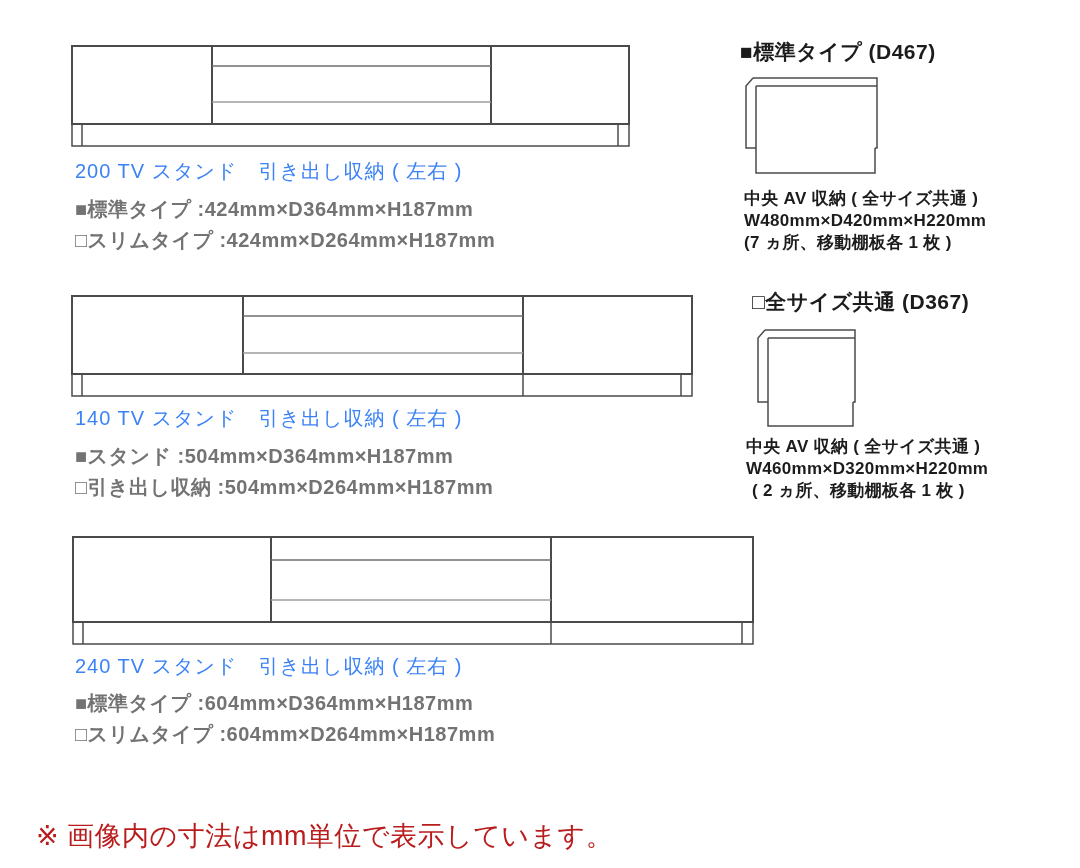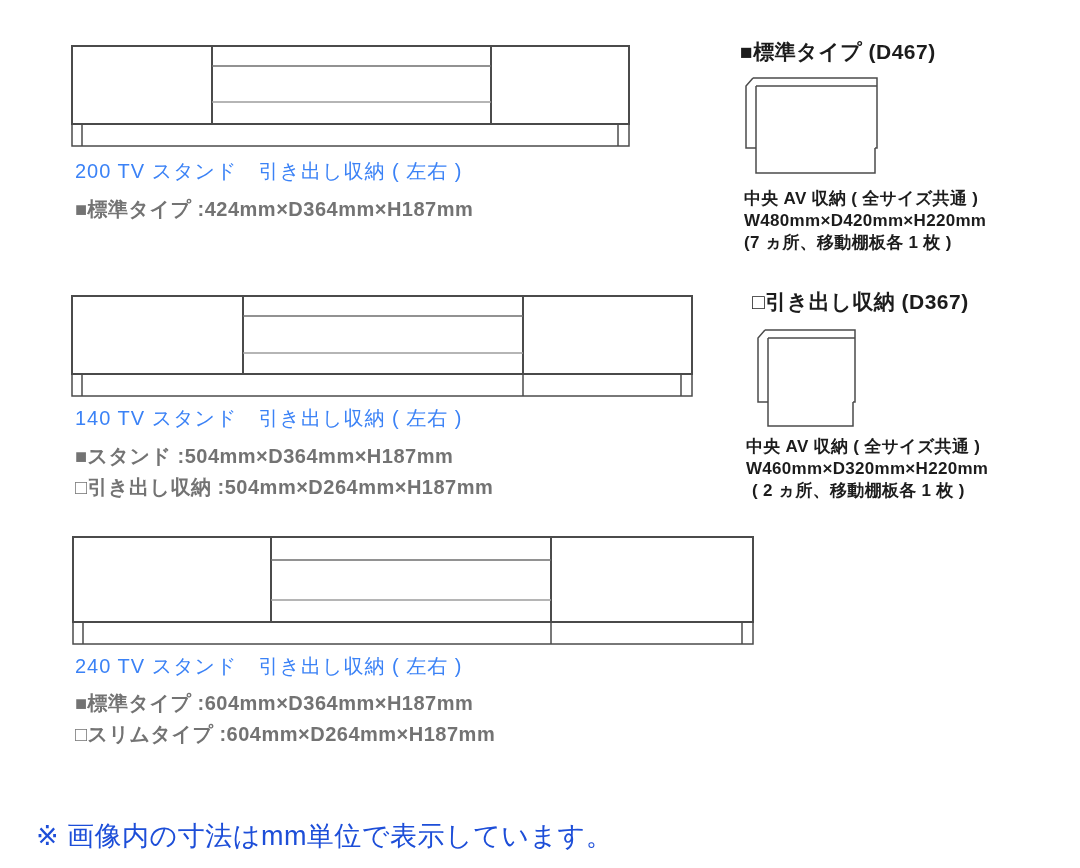--- a/index.html
+++ b/index.html
@@ -16,21 +16,21 @@
     font-size:20px;font-weight:700;letter-spacing:0.5px;color:#737373;white-space:nowrap;
   }
   .panel-title{
     font-size:21px;font-weight:700;letter-spacing:0.5px;color:#1c1c1c;white-space:nowrap;
   }
   .panel-caption{
     font-size:17px;font-weight:700;letter-spacing:0.3px;color:#1c1c1c;
     line-height:22px;white-space:nowrap;
   }
   .footer-note{
-    font-size:27px;font-weight:400;letter-spacing:0.5px;color:#1d4ed8;white-space:nowrap;
+    font-size:27px;font-weight:400;letter-spacing:0.5px;color:#b91c1c;white-space:nowrap;
   }
   .draw{stroke:#4b4b4b;fill:none;}
   .draw-thin{stroke:#6e6e6e;fill:none;}
   .draw-light{stroke:#9c9c9c;fill:none;}
 </style>
 </head>
 <body>
 
 <div class="page">
 
@@ -39,20 +39,21 @@
     <line class="draw" x1="141" y1="1" x2="141" y2="79" stroke-width="2"></line>
     <line class="draw" x1="420" y1="1" x2="420" y2="79" stroke-width="2"></line>
     <line class="draw-thin" x1="141" y1="21" x2="420" y2="21" stroke-width="1.5"></line>
     <line class="draw-light" x1="141" y1="57" x2="420" y2="57" stroke-width="1.5"></line>
     <rect class="draw" x="1" y="79" width="557" height="22" stroke-width="1.5"></rect>
     <line class="draw" x1="11" y1="79" x2="11" y2="101" stroke-width="1.5"></line>
     <line class="draw" x1="547" y1="79" x2="547" y2="101" stroke-width="1.5"></line>
   </svg>
   <div class="abs stand-label" style="left:75px;top:158px;">200 TV スタンド　引き出し収納 ( 左右 )</div>
   <div class="abs spec-line" style="left:75px;top:196px;">■標準タイプ :424mm×D364mm×H187mm</div>
+  <div class="abs spec-line" style="left:75px;top:227px;">□スリムタイプ :424mm×D264mm×H187mm</div>
 
   <svg class="abs" style="left:71px;top:295px;" width="624" height="104" viewBox="0 0 624 104">
     <rect class="draw" x="1" y="1" width="620" height="78" stroke-width="2"></rect>
     <line class="draw" x1="172" y1="1" x2="172" y2="79" stroke-width="2"></line>
     <line class="draw" x1="452" y1="1" x2="452" y2="79" stroke-width="2"></line>
     <line class="draw-thin" x1="172" y1="21" x2="452" y2="21" stroke-width="1.5"></line>
     <line class="draw-light" x1="172" y1="58" x2="452" y2="58" stroke-width="1.5"></line>
     <rect class="draw" x="1" y="79" width="620" height="22" stroke-width="1.5"></rect>
     <line class="draw" x1="11" y1="79" x2="11" y2="101" stroke-width="1.5"></line>
     <line class="draw" x1="452" y1="79" x2="452" y2="101" stroke-width="1.5"></line>
@@ -83,21 +84,21 @@
     <path class="draw" d="M9 4 L133 4 L133 74 L131 74" stroke-width="1.5"></path>
     <path class="draw" d="M12 12 L133 12" stroke-width="1.5"></path>
     <path class="draw" d="M12 12 L12 99 L131 99 L131 74" stroke-width="1.5"></path>
   </svg>
   <div class="abs panel-caption" style="left:744px;top:188px;">
     <div>中央 AV 収納 ( 全サイズ共通 )</div>
     <div>W480mm×D420mm×H220mm</div>
     <div>(7 ヵ所、移動棚板各 1 枚 )</div>
   </div>
 
-  <div class="abs panel-title" style="left:752px;top:288px;">□引き出し収納 (D367)</div>
+  <div class="abs panel-title" style="left:752px;top:288px;">□全サイズ共通 (D367)</div>
   <svg class="abs" style="left:750px;top:324px;" width="112" height="107" viewBox="0 0 112 107">
     <path class="draw" d="M15 6 L8 14 L8 78 L18 78" stroke-width="1.5"></path>
     <path class="draw" d="M15 6 L105 6 L105 78 L103 78" stroke-width="1.5"></path>
     <path class="draw" d="M18 14 L105 14" stroke-width="1.5"></path>
     <path class="draw" d="M18 14 L18 102 L103 102 L103 78" stroke-width="1.5"></path>
   </svg>
   <div class="abs panel-caption" style="left:746px;top:436px;">
     <div>中央 AV 収納 ( 全サイズ共通 )</div>
     <div>W460mm×D320mm×H220mm</div>
     <div style="padding-left:6px;">( 2 ヵ所、移動棚板各 1 枚 )</div>

